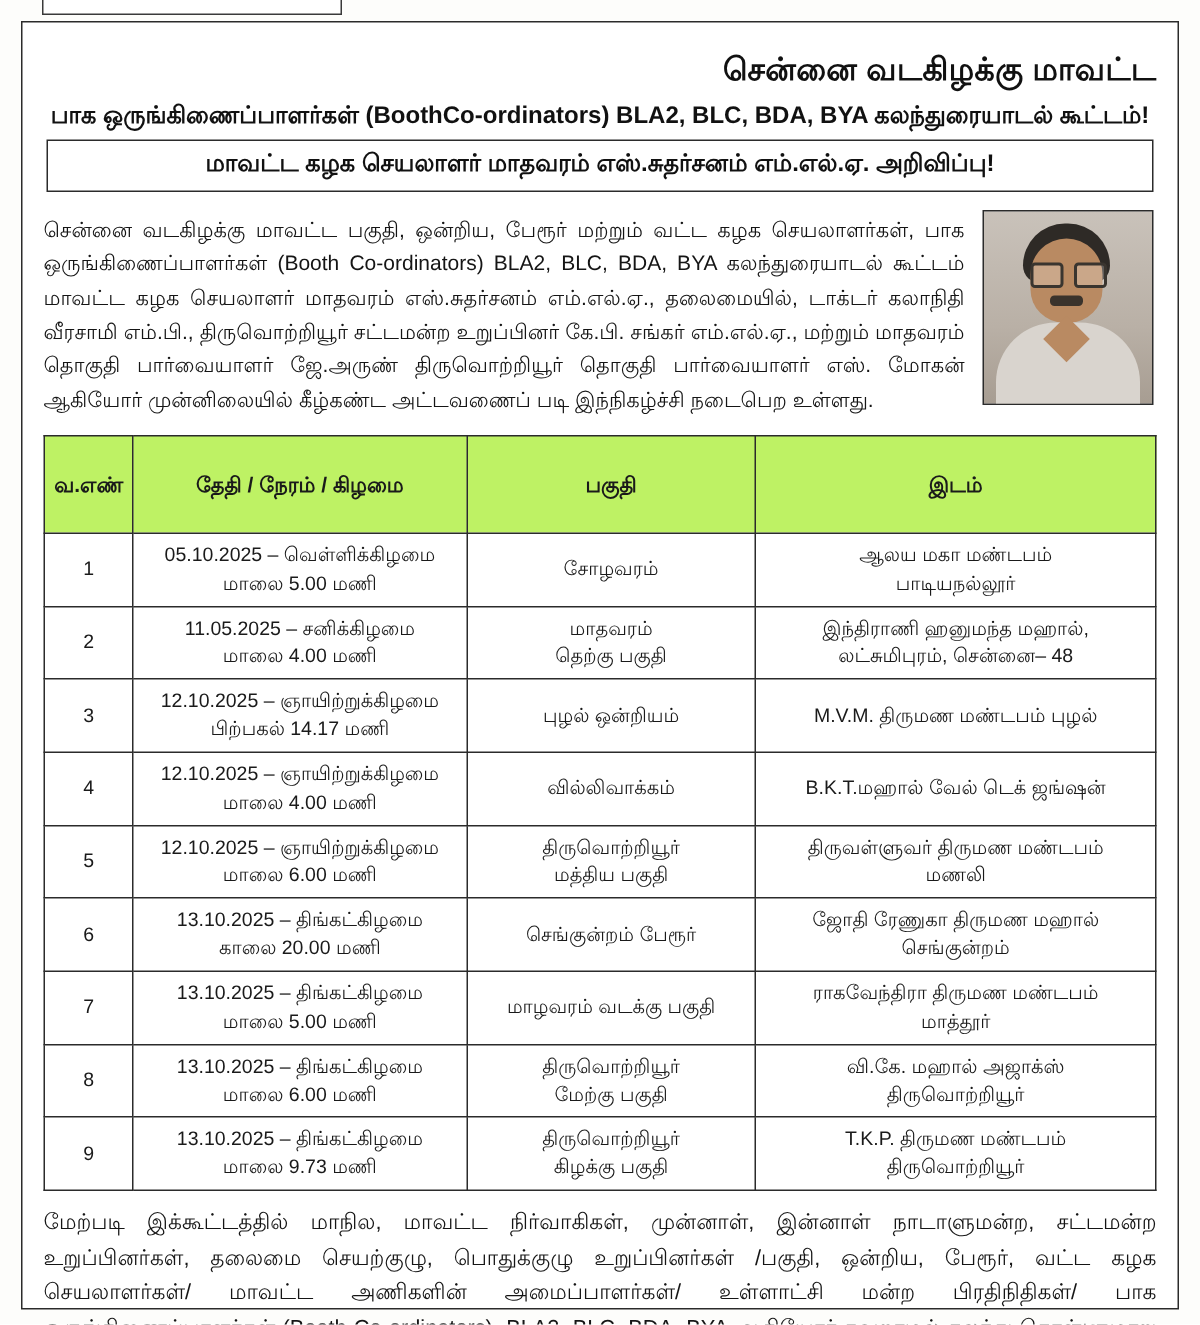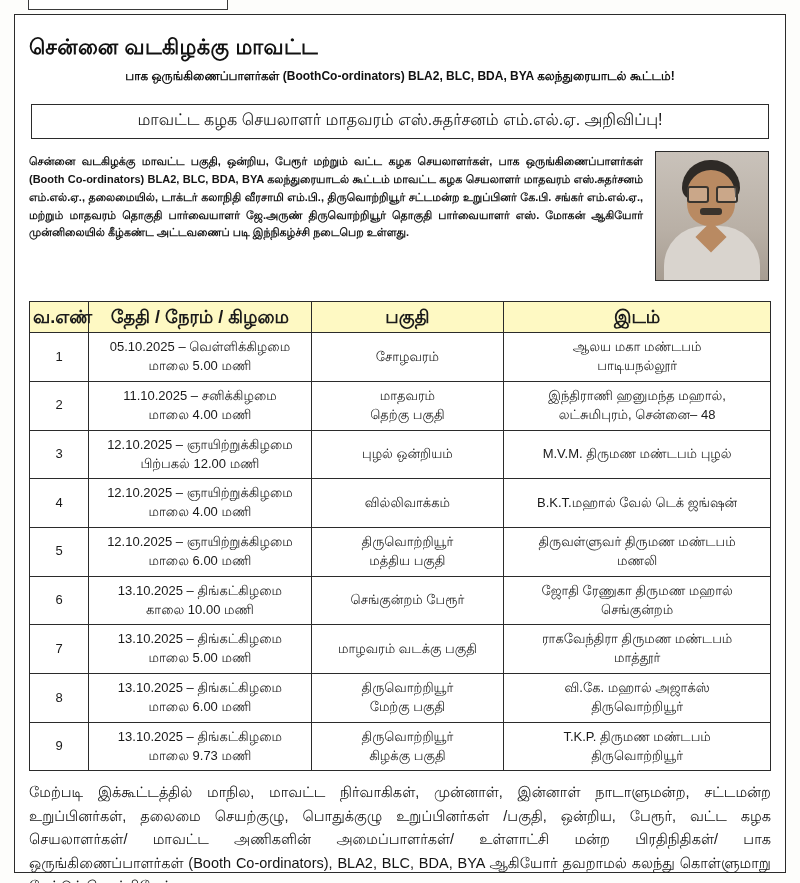--- a/index.html
+++ b/index.html
@@ -38,41 +38,41 @@
     top: 14px;
     left: 14px;
     right: 14px;
     bottom: 10px;
     border: 1.5px solid #2b2b2b;
     background: #fff;
     box-sizing: border-box;
     padding: 10px 14px 8px 14px;
   }
   .title-main {
-    text-align: left;
+    text-align: right;
     font-weight: bold;
     font-size: 21px;
     letter-spacing: 0.3px;
     margin-top: 10px;
     margin-bottom: 6px;
     color: #111;
   }
   .title-sub {
     text-align: center;
     font-weight: bold;
-    font-size: 12px;
-    margin-bottom: 20px;
+    font-size: 16px;
+    margin-bottom: 4px;
     color: #111;
     line-height: 1.35;
   }
   .announce-box {
     border: 1.5px solid #2b2b2b;
     padding: 6px 8px 7px 8px;
     text-align: center;
-    font-weight: normal;
+    font-weight: bold;
     font-size: 16px;
     color: #111;
     margin: 0 2px 12px 2px;
   }
   .intro-wrap {
     position: relative;
     min-height: 140px;
   }
   .portrait {
     float: right;
@@ -123,47 +123,46 @@
     border-radius: 40px 40px 0 0;
   }
   .portrait .collar {
     position: absolute;
     left: 44px; top: 74px;
     width: 22px; height: 22px;
     background: #b98a62;
     transform: rotate(45deg);
   }
   .intro-text {
-    font-size: 11px;
+    font-size: 14px;
     line-height: 1.62;
     text-align: justify;
     text-justify: inter-word;
     color: #151515;
     padding-top: 2px;
-    font-weight: bold;
   }
   table.schedule {
     width: 100%;
     border-collapse: collapse;
     margin-top: 10px;
     table-layout: fixed;
   }
   table.schedule th, table.schedule td {
     border: 1px solid #2b2b2b;
     text-align: center;
     vertical-align: middle;
     font-size: 13px;
     padding: 5px 3px;
     line-height: 1.45;
   }
   table.schedule thead th {
-    background: #fef9c3;
+    background: #bef264;
     font-weight: bold;
-    font-size: 18px;
-    padding: 2px 3px;
+    font-size: 14px;
+    padding: 22px 3px;
   }
   col.c-sno { width: 8%; }
   col.c-date { width: 30%; }
   col.c-area { width: 26%; }
   col.c-venue { width: 36%; }
   .cell-line { display: block; }
   .footer-text {
     font-size: 14.5px;
     line-height: 1.62;
     text-align: justify;
@@ -225,37 +224,37 @@
             <span class="cell-line"></span>
           </td>
           <td>
             <span class="cell-line">ஆலய மகா மண்டபம்</span>
             <span class="cell-line">பாடியநல்லூர்</span>
           </td>
         </tr>
         <tr>
           <td>2</td>
           <td>
-            <span class="cell-line">11.10.2025 – சனிக்கிழமை</span>
+            <span class="cell-line">11.05.2025 – சனிக்கிழமை</span>
             <span class="cell-line">மாலை 4.00 மணி</span>
           </td>
           <td>
             <span class="cell-line">மாதவரம்</span>
             <span class="cell-line">தெற்கு பகுதி</span>
           </td>
           <td>
             <span class="cell-line">இந்திராணி ஹனுமந்த மஹால்,</span>
             <span class="cell-line">லட்சுமிபுரம், சென்னை– 48</span>
           </td>
         </tr>
         <tr>
           <td>3</td>
           <td>
             <span class="cell-line">12.10.2025 – ஞாயிற்றுக்கிழமை</span>
-            <span class="cell-line">பிற்பகல் 12.00 மணி</span>
+            <span class="cell-line">பிற்பகல் 14.17 மணி</span>
           </td>
           <td>
             <span class="cell-line">புழல் ஒன்றியம்</span>
             <span class="cell-line"></span>
           </td>
           <td>
             <span class="cell-line">M.V.M. திருமண மண்டபம் புழல்</span>
             <span class="cell-line"></span>
           </td>
         </tr>
@@ -286,21 +285,21 @@
           </td>
           <td>
             <span class="cell-line">திருவள்ளுவர் திருமண மண்டபம்</span>
             <span class="cell-line">மணலி</span>
           </td>
         </tr>
         <tr>
           <td>6</td>
           <td>
             <span class="cell-line">13.10.2025 – திங்கட்கிழமை</span>
-            <span class="cell-line">காலை 10.00 மணி</span>
+            <span class="cell-line">காலை 20.00 மணி</span>
           </td>
           <td>
             <span class="cell-line">செங்குன்றம் பேரூர்</span>
             <span class="cell-line"></span>
           </td>
           <td>
             <span class="cell-line">ஜோதி ரேணுகா திருமண மஹால்</span>
             <span class="cell-line">செங்குன்றம்</span>
           </td>
         </tr>

